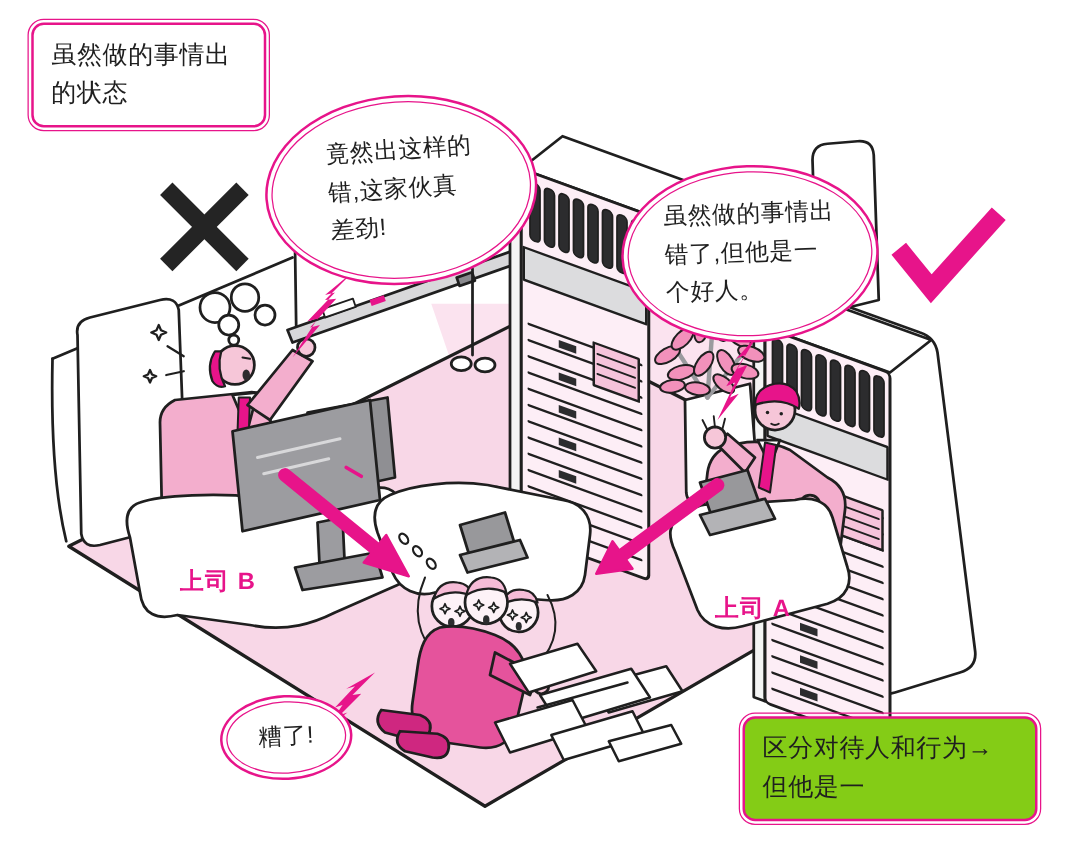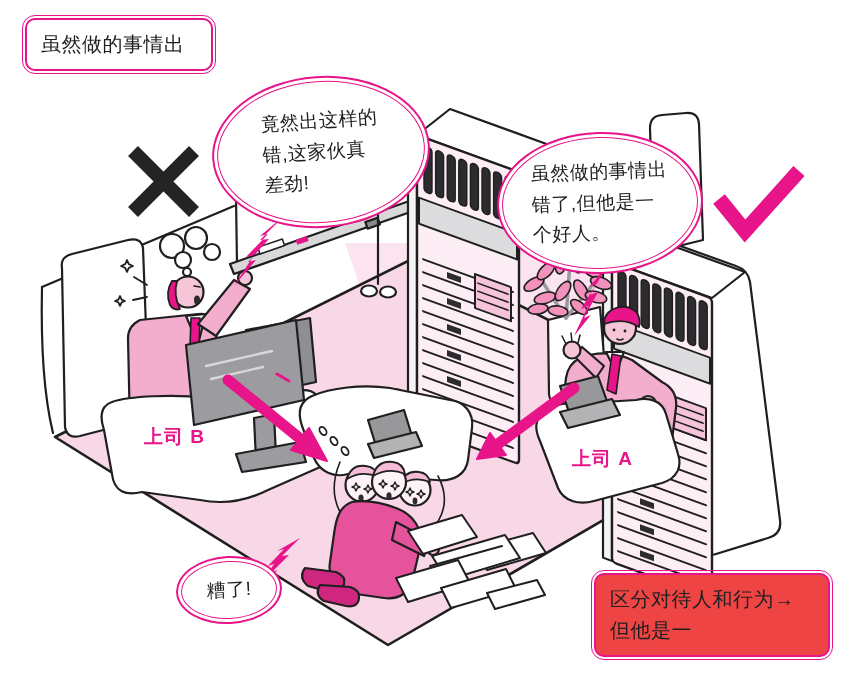--- a/index.html
+++ b/index.html
@@ -24,21 +24,21 @@
     border:2.5px solid var(--accent);
     outline:1.5px solid var(--accent);
     outline-offset:2.5px;
     border-radius:10px;
     padding:9px 14px;
     font-size:20px;
     line-height:1.55;
     background:#fff;
     letter-spacing:.5px;
   }
-  .note.pink{background:#ef4444;}
+  .note.pink{background:#84cc16;}
 
   .bubble{
     box-sizing:border-box;
     position:absolute;
     background:#fff;
     border:2.6px solid var(--accent);
     border-radius:50%;
     display:flex;
     align-items:center;
     justify-content:center;
@@ -58,20 +58,21 @@
     text-align:left;
     letter-spacing:.5px;
   }
   .boss-label{
     position:absolute;
     color:var(--accent);
     font-weight:bold;
     font-size:19px;
     letter-spacing:1px;
     white-space:nowrap;
+    margin-top:28px;
   }
 </style>
 </head>
 <body>
 
 <div class="stage">
 
   <svg class="scene" width="864" height="683" viewBox="0 0 864 683">
     <g fill="none" stroke="var(--ink)" stroke-width="2.2" stroke-linejoin="round" stroke-linecap="round">
 
@@ -366,20 +367,21 @@
       <g stroke="#242424" stroke-width="14" stroke-linecap="butt">
         <line x1="133" y1="151" x2="194" y2="212"></line>
         <line x1="194" y1="151" x2="133" y2="212"></line>
       </g>
       <path d="M719,199 L745,231 L799,171" stroke="var(--accent)" stroke-width="15" stroke-linecap="butt" stroke-linejoin="miter"></path>
     </g>
   </svg>
 
   <div class="overlay note" style="left:25px; top:18px; width:188px;">
     <div>虽然做的事情出</div>
+    <div>的状态</div>
   </div>
 
   <div class="overlay note pink" style="left:594px; top:573px; width:236px;">
     <div>区分对待人和行为→</div>
     <div>但他是一</div>
   </div>
 
   <div class="bubble overlay" style="left:212px; top:76px; width:218px; height:152px; transform:rotate(-4deg);">
     <div class="txt">
       <div>竟然出这样的</div>

